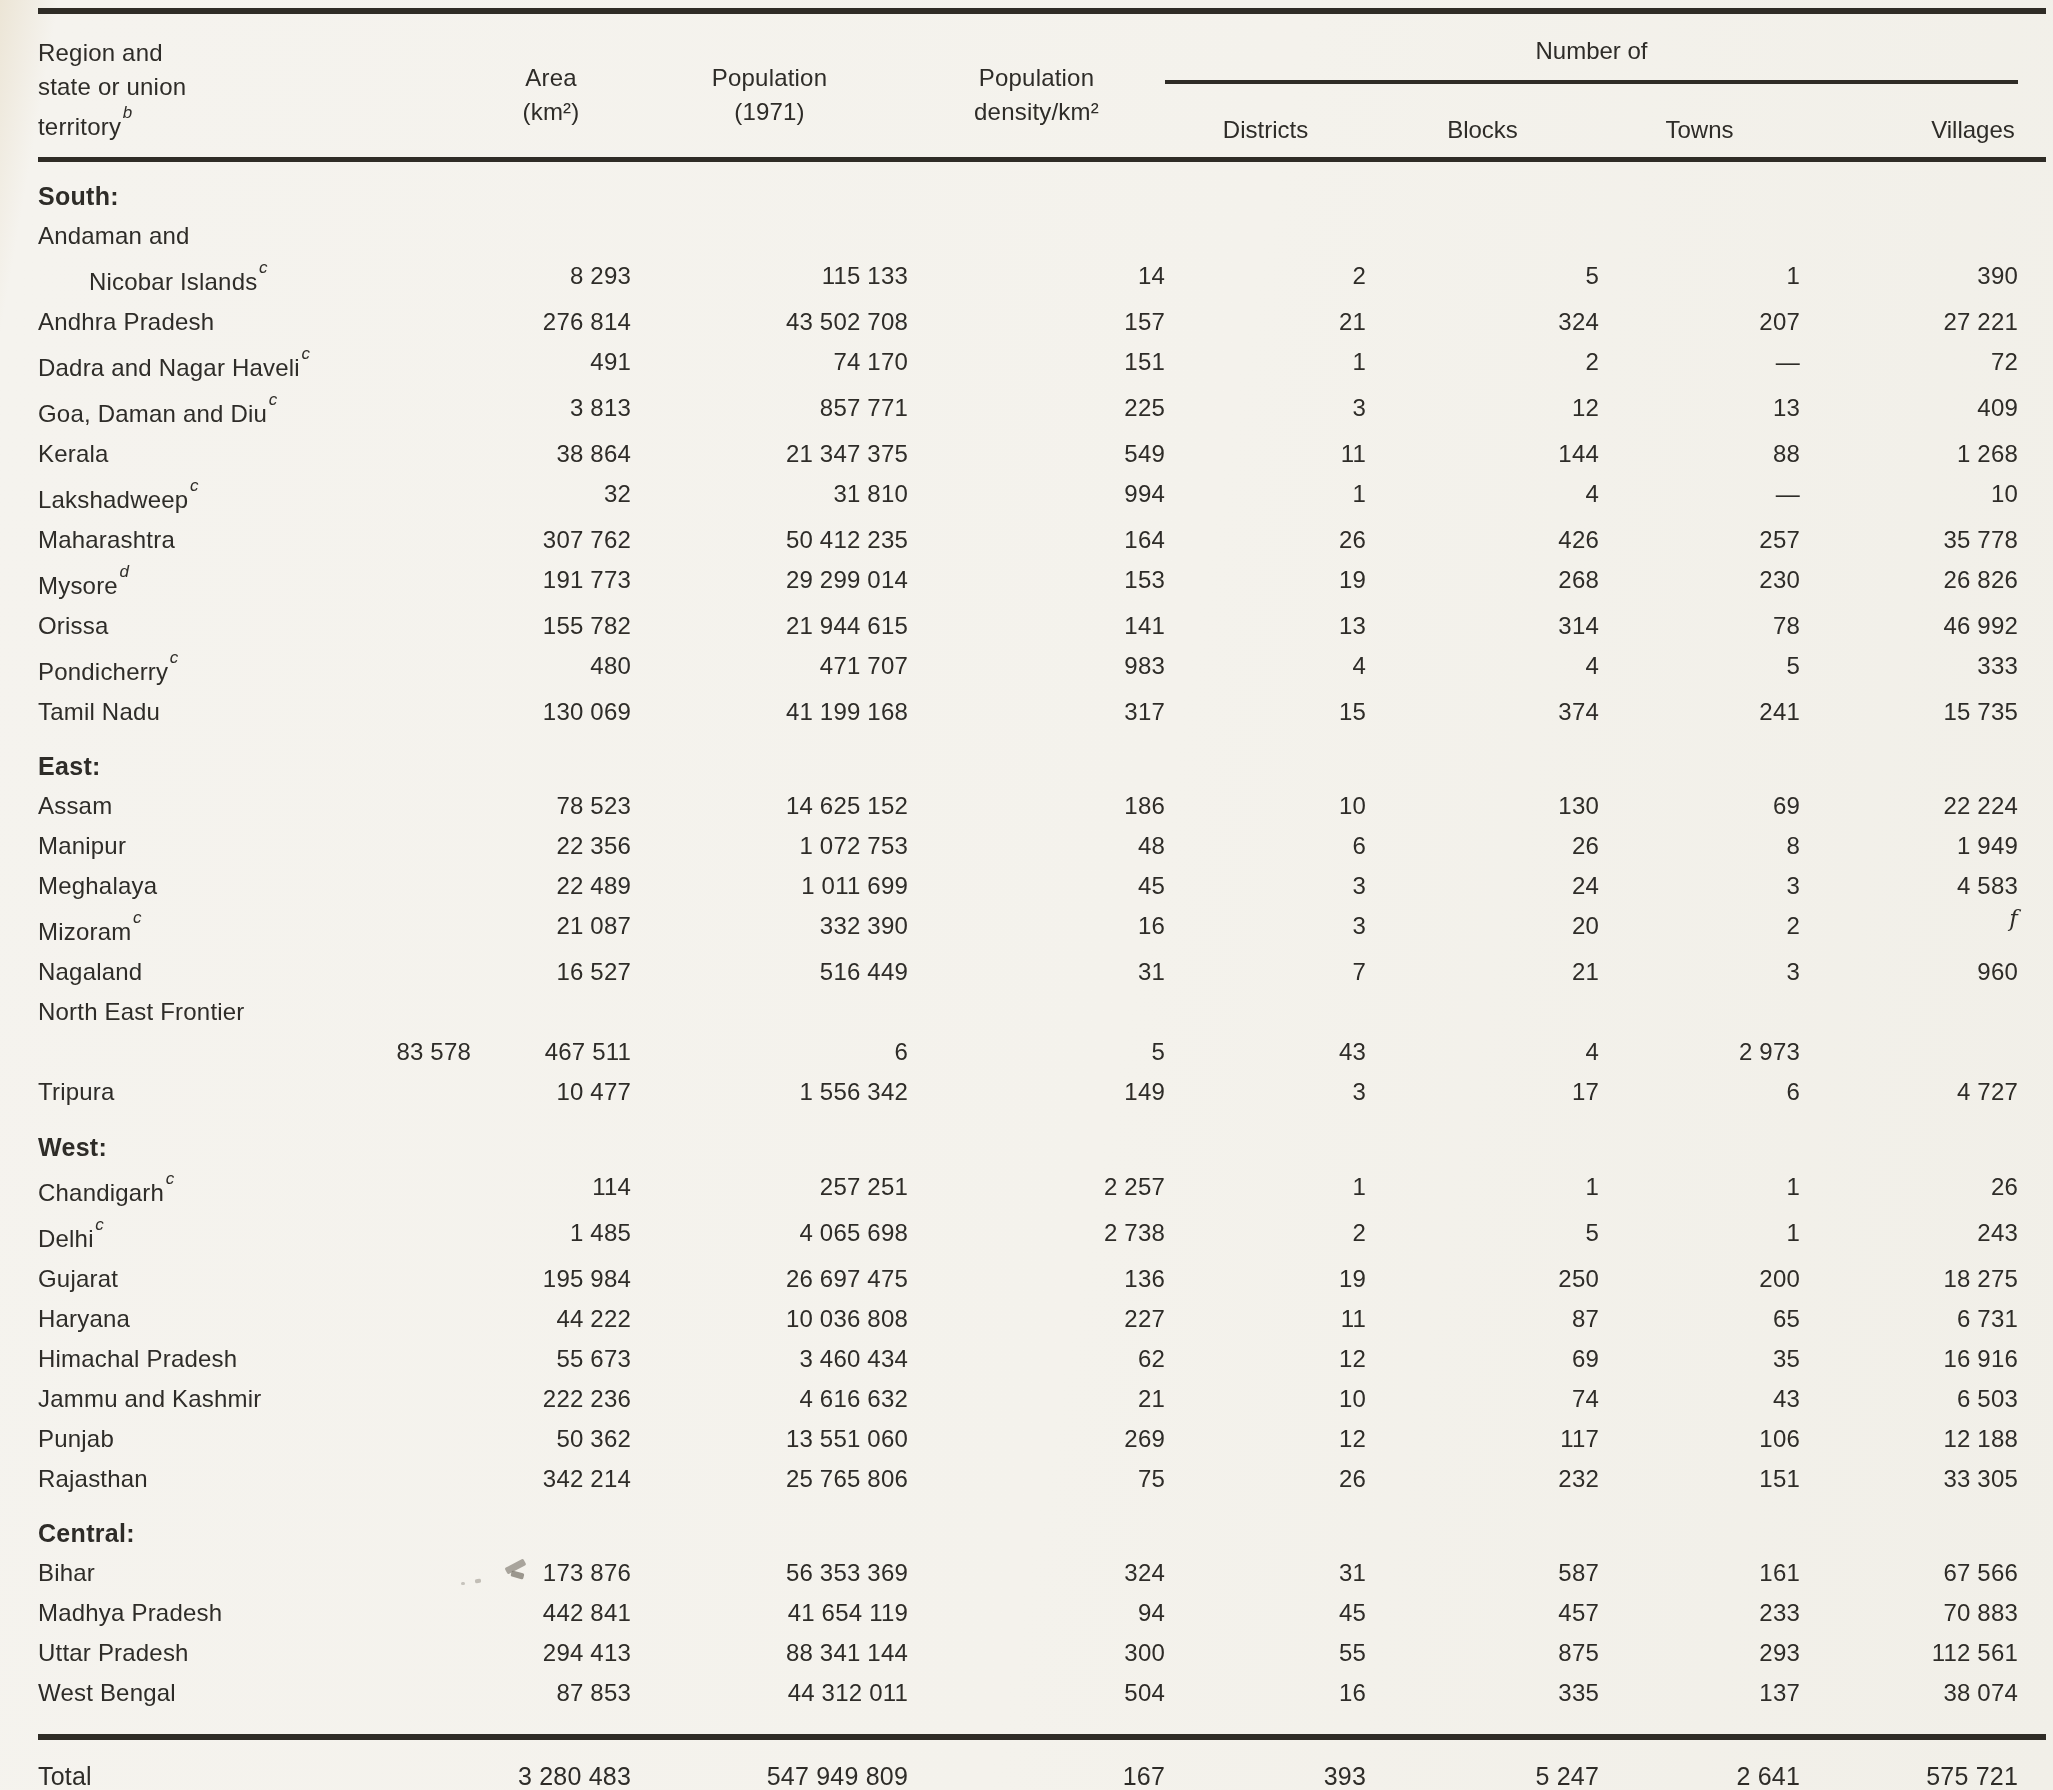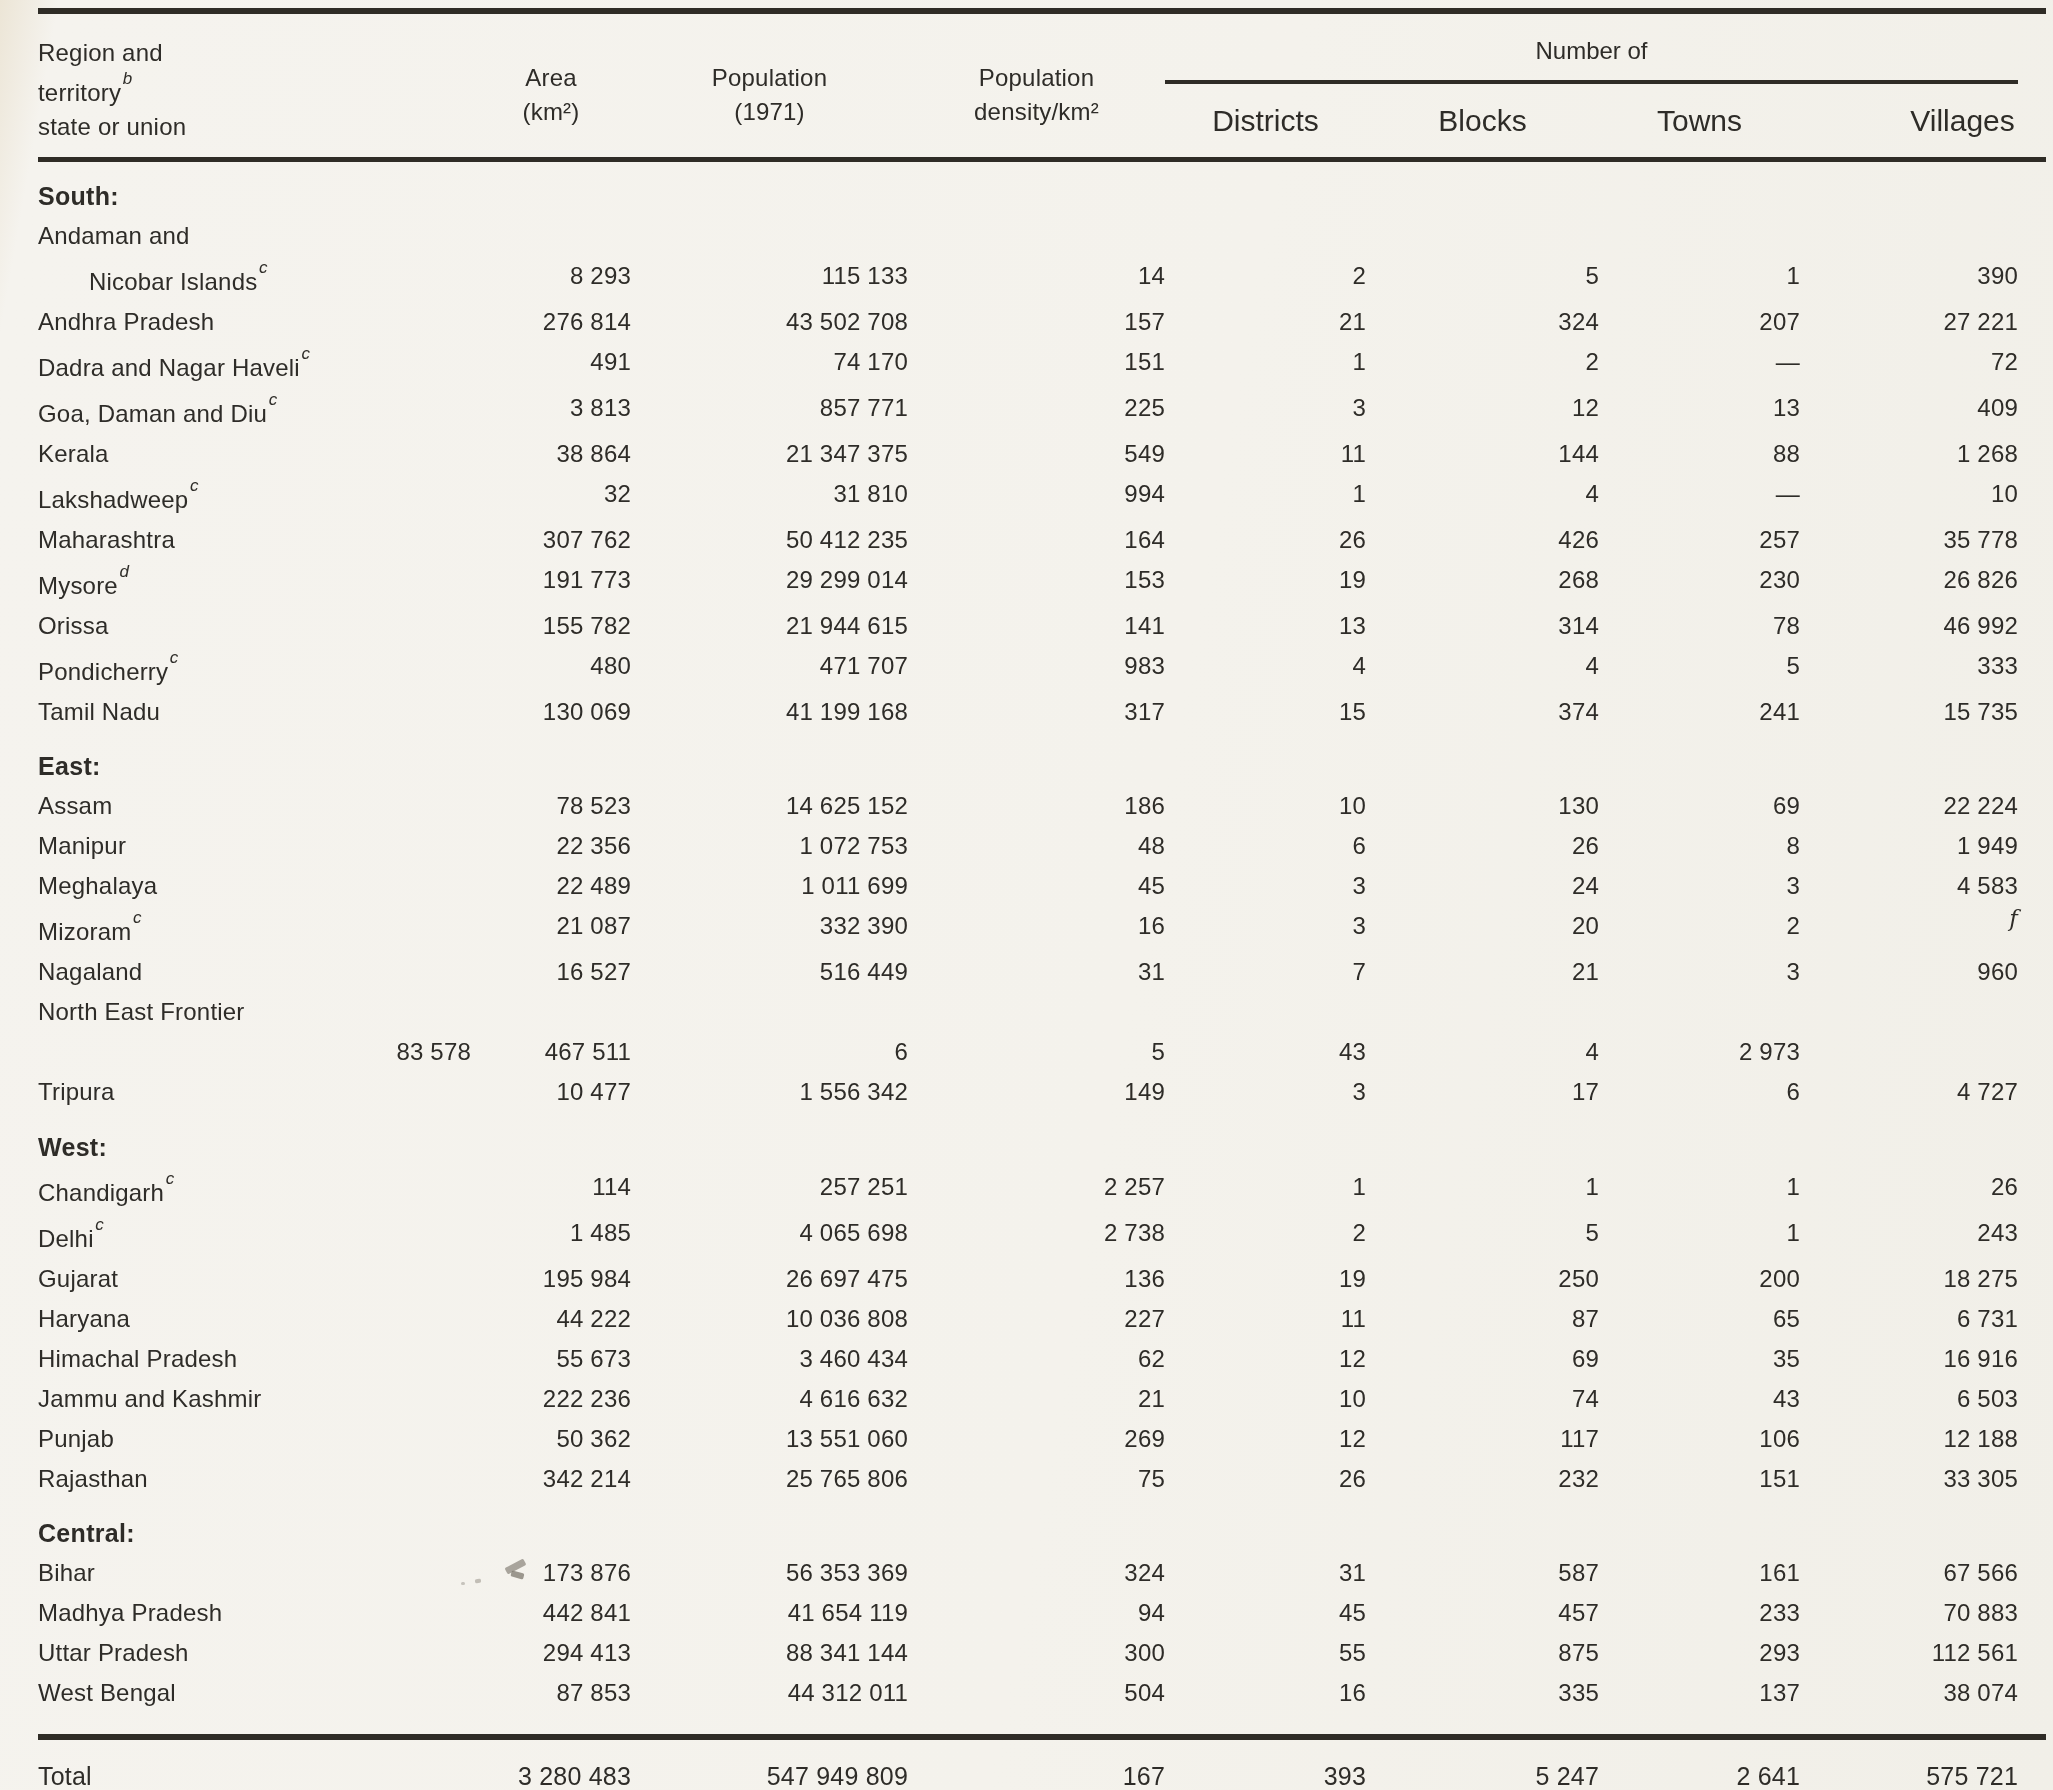--- a/index.html
+++ b/index.html
@@ -29,21 +29,21 @@
   
   .table-head { padding-top:19px; padding-bottom:13px; }
   .th { font-size:24px; line-height:34px; letter-spacing:0.2px; }
   .th.region { padding-top:3.2px; }
   .th.mid { align-self:start; margin-top:28px; text-align:center; }
   .numberof { grid-column:5 / 9; display:flex; flex-direction:column; }
   .numberof-label { text-align:center; margin-top:4.8px; font-size:24px; }
   .numberof-rule { height:4px; background:#2f2c26; margin-top:14.4px; }
   .subheads {
     display:grid; grid-template-columns:201px 233px 201px 218px;
-    margin-top:20px; font-size:30px;
+    margin-top:32px; font-size:24px;
   }
   .subheads .sh { text-align:center; }
   .subheads .sh.last { text-align:right; padding-right:3.2px; }
 
   
   .table-body { margin-top:11.2px; }
   .section-row {
     margin-left:38px; font-weight:bold; font-size:25px;
     line-height:40px; margin-top:14.4px; letter-spacing:0.3px;
   }
@@ -77,22 +77,22 @@
 </head>
 <body>
 
 <div class="page">
 
   <div class="rule rule-top"></div>
 
   <div class="grid table-head">
     <div class="th region">
       <div>Region and</div>
+      <div>state or union</div>
       <div><span>territory</span><sup class="fn">b</sup></div>
-      <div>state or union</div>
     </div>
     <div class="th mid">
       <div>Area</div>
       <div>(km²)</div>
     </div>
     <div class="th mid">
       <div>Population</div>
       <div>(1971)</div>
     </div>
     <div class="th mid">

